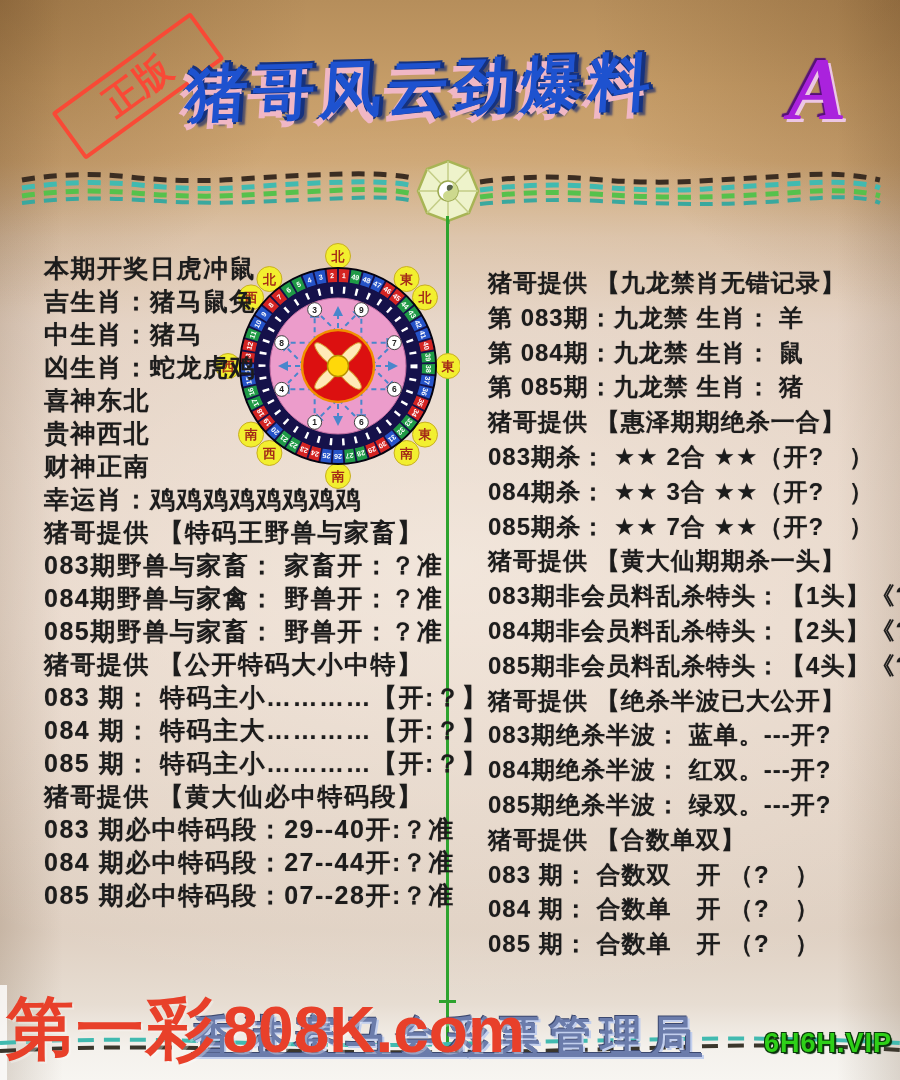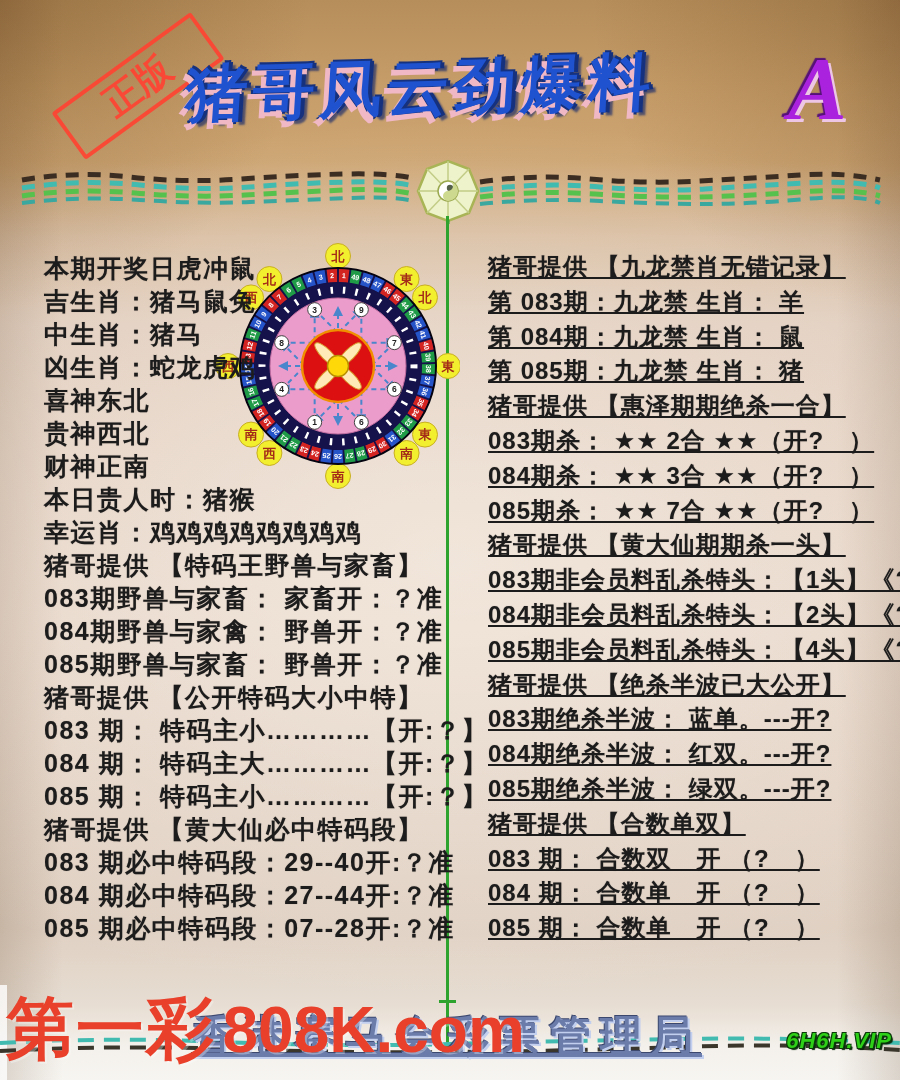--- a/index.html
+++ b/index.html
@@ -47,21 +47,21 @@
   .band-top{ position:absolute; left:0; top:166px; }
   .band-bottom{ position:absolute; left:0; top:1034px; }
   .emblem{ position:absolute; left:408px; top:158px; }
   .divider{ position:absolute; left:446px; top:216px; width:3px; height:836px; background:#2ea32e; }
   .divider-cross{ position:absolute; left:439px; top:1000px; width:17px; height:3px; background:#2ea32e; }
   .edge-light{ position:absolute; left:0; top:985px; width:7px; height:95px; background:rgba(255,255,255,.8); }
 
   
   .col{ position:absolute; color:#1c1c1c; }
   .col-left{ left:20px; top:252px; width:432px;margin-left:24px; }
-  .col-right{ left:488px; top:250px; width:406px;text-decoration:underline; }
+  .col-right{ left:488px; top:266px; width:406px; }
   .tline{
     font-size:25px; font-weight:700; line-height:33px;
     letter-spacing:1.5px; white-space:nowrap; color:#1c1c1c;
     text-shadow:0 0 1px rgba(40,30,25,.35);
   }
   .col-right .tline{ font-size:24px; line-height:34.8px; letter-spacing:1px; }
 
   
   .wheel{ position:absolute; left:216px; top:234px; }
 
@@ -73,21 +73,21 @@
   }
   .watermark-red{
     position:absolute; left:6px; top:984px; z-index:3; white-space:nowrap;
     font-weight:bold; color:#e8402a; letter-spacing:2px;
     text-shadow:2px 2px 0 rgba(255,255,255,.30);
   }
   .watermark-red .cn{ font-size:68px; }
   .watermark-red .site{ font-size:64px; letter-spacing:0; }
   .corner-site{
     position:absolute; right:8px; top:1028px; z-index:3;
-    font-size:22px; font-weight:bold; font-style:italic; letter-spacing:1px;
+    font-size:27px; font-weight:bold; letter-spacing:1px;
     color:#2ed018;
     text-shadow:-1px -1px 0 #093a08, 1px 1px 0 #093a08, -1px 1px 0 #093a08, 1px -1px 0 #093a08, 2px 2px 1px #06280a;
   }
 </style>
 </head>
 <body>
 
 <div class="page">
 
   <div class="stamp">
@@ -340,21 +340,20 @@
     </svg>
 
   <div class="col col-left">
       <div class="tline">本期开奖日虎冲鼠</div>
       <div class="tline">吉生肖：猪马鼠兔</div>
       <div class="tline">中生肖：猪马</div>
       <div class="tline">凶生肖：蛇龙虎鸡</div>
       <div class="tline">喜神东北</div>
       <div class="tline">贵神西北</div>
       <div class="tline">财神正南</div>
-      <div class="tline">本日贵人时：猪猴</div>
       <div class="tline">幸运肖：鸡鸡鸡鸡鸡鸡鸡鸡</div>
       <div class="tline">猪哥提供 【特码王野兽与家畜】</div>
       <div class="tline">083期野兽与家畜： 家畜开：？准</div>
       <div class="tline">084期野兽与家禽： 野兽开：？准</div>
       <div class="tline">085期野兽与家畜： 野兽开：？准</div>
       <div class="tline">猪哥提供 【公开特码大小中特】</div>
       <div class="tline">083 期： 特码主小…………【开:？】</div>
       <div class="tline">084 期： 特码主大…………【开:？】</div>
       <div class="tline">085 期： 特码主小…………【开:？】</div>
       <div class="tline">猪哥提供 【黄大仙必中特码段】</div>

